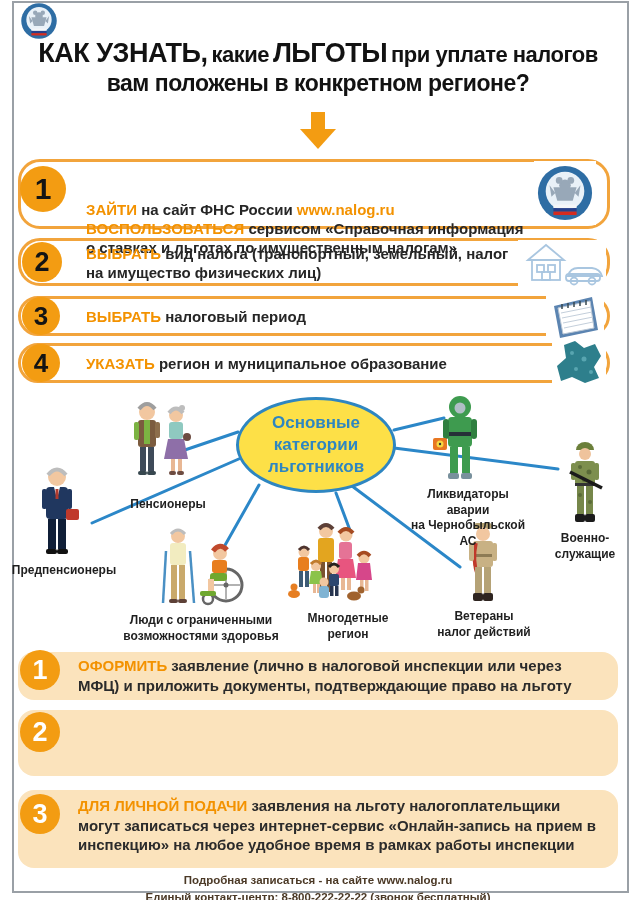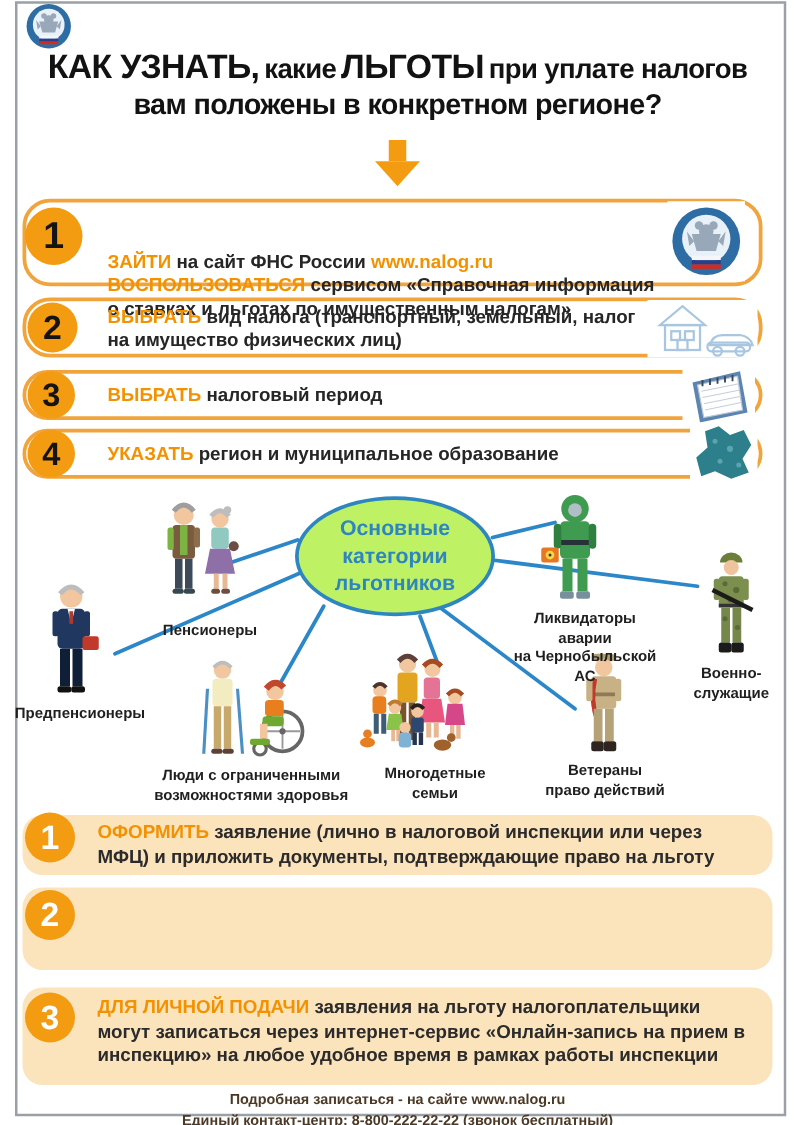--- a/index.html
+++ b/index.html
@@ -22,21 +22,21 @@
   .numcircle{position:absolute;background:#F39C12;border-radius:50%;display:flex;align-items:center;justify-content:center;color:#141414;z-index:3;}
   .step-text{position:absolute;font-size:15px;line-height:1.28;color:#262626;z-index:2;}
   .kw{color:#F39200;}
   .lnk{color:#F39200;cursor:pointer;}
   .step-icon{position:absolute;z-index:2;background:#fff;display:flex;align-items:center;justify-content:center;}
 
   
   .diagram-lines{position:absolute;left:0;top:385px;z-index:1;}
   .ellipse{
     position:absolute;left:236px;top:397px;width:160px;height:96px;border:3px solid #2E86C1;border-radius:50%;
-    background:#bef264;display:flex;align-items:center;justify-content:center;text-align:center;
+    background:#fde047;display:flex;align-items:center;justify-content:center;text-align:center;
     color:#2E86C1;font-size:17px;line-height:1.3;white-space:pre-line;z-index:2;box-sizing:border-box;
   }
   .figure{position:absolute;z-index:2;}
   .cat-label{position:absolute;font-size:12px;color:#1F1F1F;text-align:center;white-space:pre-line;line-height:1.3;z-index:2;}
 
   
   .bstep{position:absolute;left:18px;width:600px;background:#FBE3BC;border-radius:16px;box-sizing:border-box;}
   .bnum{position:absolute;background:#F39C12;border-radius:50%;display:flex;align-items:center;justify-content:center;color:#fff;z-index:3;}
   .bstep-text{position:absolute;font-size:15px;line-height:1.3;color:#2b2b2b;z-index:2;}
 
@@ -290,39 +290,39 @@
       <rect x="79" y="58" width="3.5" height="11" fill="#E8B794"></rect>
       <circle cx="38" cy="60" r="4.5" fill="#F2C7A0"></circle>
       <rect x="33" y="64" width="10" height="12" rx="3" fill="#7FB3D3"></rect>
       <ellipse cx="8" cy="72" rx="6" ry="4" fill="#E67E22"></ellipse>
       <circle cx="8" cy="65" r="3.5" fill="#E67E22"></circle>
       <ellipse cx="68" cy="74" rx="7" ry="4.5" fill="#A0622D"></ellipse>
       <circle cx="75" cy="68" r="3.5" fill="#A0622D"></circle>
     </svg>
   </div>
   <div class="cat-label" style="left:300px;top:611px;width:96px;">Многодетные
-семьи</div>
+регион</div>
 
   <div class="figure" style="left:458px;top:521px;">
     <svg viewBox="0 0 50 86" width="50" height="86">
       <rect x="16" y="2" width="18" height="6" rx="3" fill="#B3A070"></rect>
       <circle cx="25" cy="13" r="7" fill="#F2C7A0"></circle>
       <rect x="15" y="20" width="20" height="26" rx="3" fill="#C8B184"></rect>
       <rect x="15" y="33" width="20" height="3" fill="#8D7B55"></rect>
       <path d="M18 22 q-4 18 2 34" stroke="#C0392B" stroke-width="3.5" fill="none"></path>
       <rect x="11" y="22" width="5" height="18" rx="2" fill="#C8B184"></rect>
       <rect x="34" y="22" width="5" height="18" rx="2" fill="#C8B184"></rect>
       <rect x="17" y="46" width="7" height="26" fill="#B5A276"></rect>
       <rect x="26" y="46" width="7" height="26" fill="#B5A276"></rect>
       <rect x="15" y="72" width="10" height="8" rx="2" fill="#2E2420"></rect>
       <rect x="25" y="72" width="10" height="8" rx="2" fill="#2E2420"></rect>
     </svg>
   </div>
   <div class="cat-label" style="left:428px;top:609px;width:112px;">Ветераны
-право действий</div>
+налог действий</div>
 
   <div class="figure" style="left:432px;top:394px;">
     <svg viewBox="0 0 56 90" width="56" height="90">
       <circle cx="28" cy="13" r="11" fill="#3E9B4F"></circle>
       <circle cx="28" cy="14" r="5.5" fill="#B0BEC5"></circle>
       <rect x="16" y="23" width="24" height="30" rx="4" fill="#3E9B4F"></rect>
       <rect x="16" y="38" width="24" height="4" fill="#263238"></rect>
       <rect x="11" y="25" width="6" height="20" rx="3" fill="#2F7F3F"></rect>
       <rect x="39" y="25" width="6" height="20" rx="3" fill="#2F7F3F"></rect>
       <rect x="18" y="53" width="8" height="26" fill="#3E9B4F"></rect>

